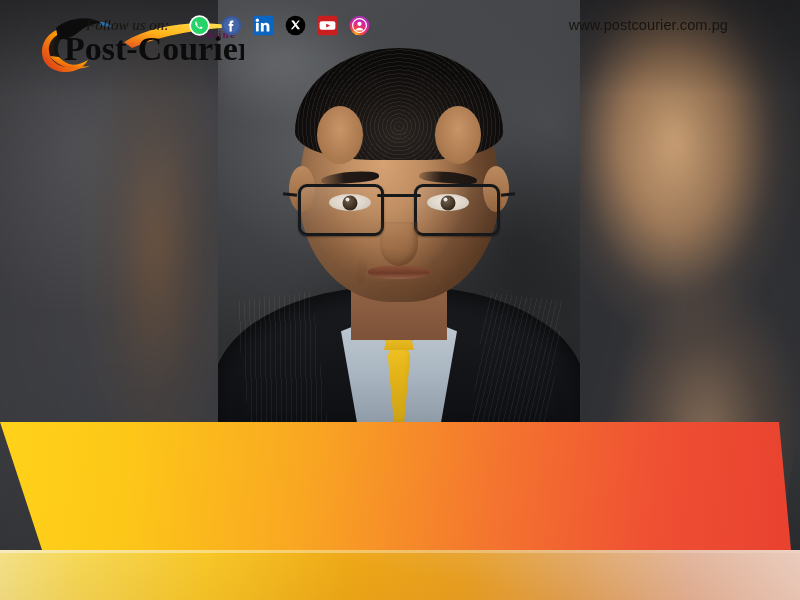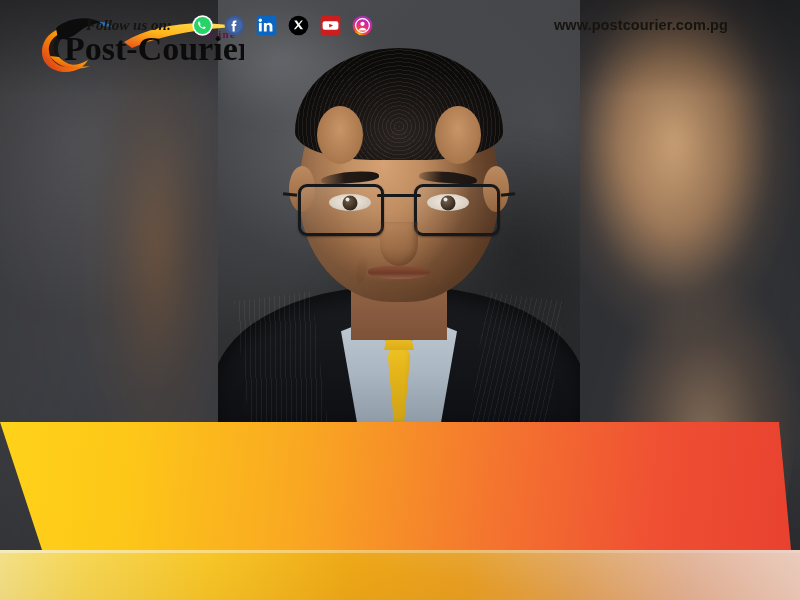--- a/index.html
+++ b/index.html
@@ -402,21 +402,21 @@
     top: 0;
     height: 50px;
     display: flex;
     align-items: center;
     gap: 11px;
   }
   .follow-label {
     color: #17140f;
     font-family: "Liberation Serif", serif;
     font-style: italic;
-    font-weight: bold;
+    font-weight: normal;
     font-size: 15px;
     margin-right: 9px;
     white-space: nowrap;
   }
   .social {
     width: 21px;
     height: 21px;
     position: relative;
     display: block;
     flex: 0 0 auto;
@@ -424,21 +424,21 @@
 
   .site-url {
     position: absolute;
     right: 72px;
     top: 0;
     height: 50px;
     display: flex;
     align-items: center;
     color: #17140f;
     font-size: 14.5px;
-    font-weight: bold;
+    font-weight: normal;
     letter-spacing: 0.1px;
     white-space: nowrap;
   }
 
   
   .right-sliver {
     position: absolute;
     right: 0;
     top: 420px;
     width: 22px;

